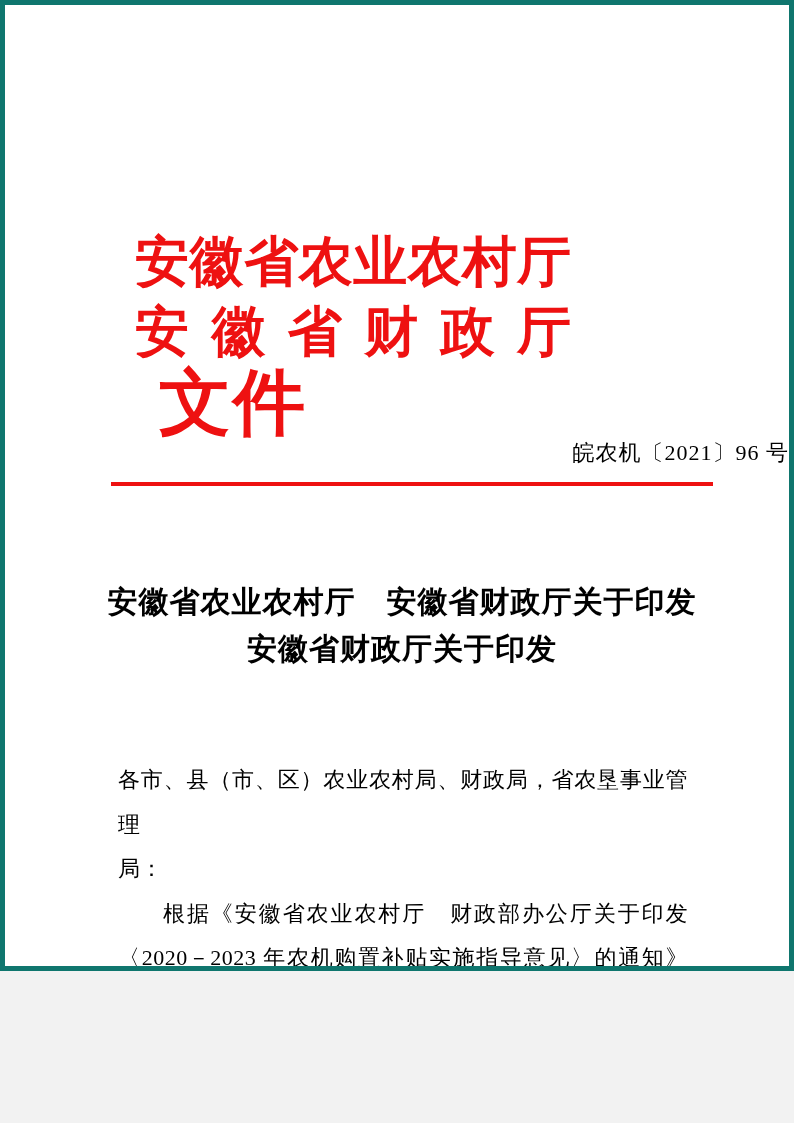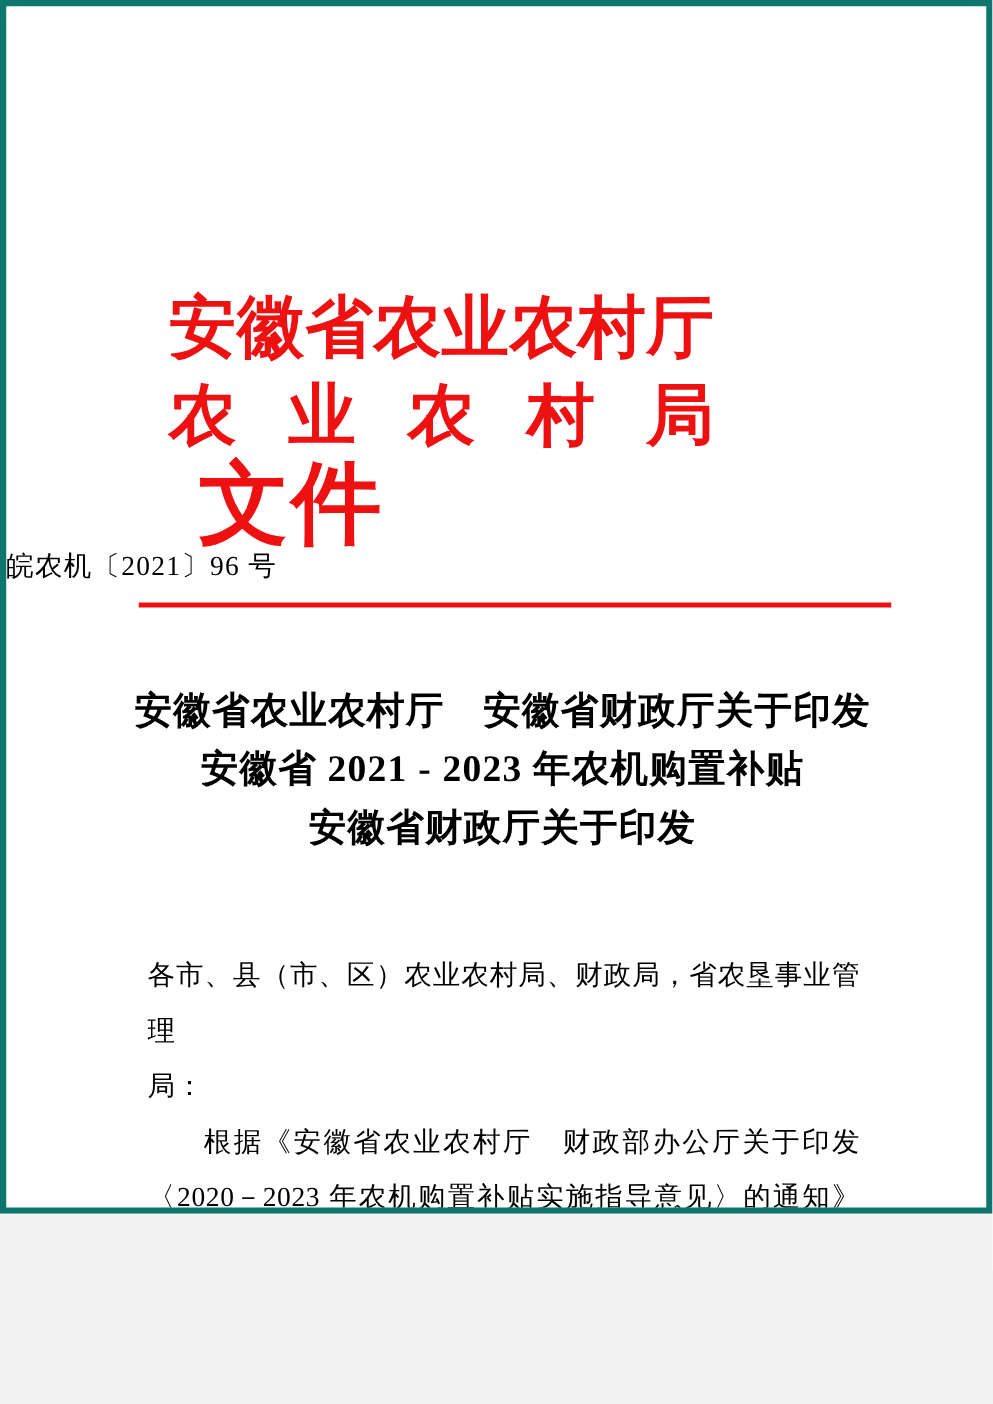--- a/index.html
+++ b/index.html
@@ -51,43 +51,43 @@
     letter-spacing: 2px;
     white-space: nowrap;
   }
 
   
   .doc-number {
     position: absolute;
     top: 433px;
     left: 0;
     width: 100%;
-    text-align: left;
+    text-align: right;
     font-size: 22px;
     letter-spacing: 1px;
   }
 
   
   .red-line {
     position: absolute;
     top: 477px;
     left: 106px;
     width: 602px;
     height: 4px;
     background: #ee1111;
   }
 
   
   .title-block {
     position: absolute;
-    top: 540px;
+    top: 576px;
     left: 97px;
     width: 600px;
     text-align: center;
-    font-family: Liberation Serif, serif;
+    font-family: Liberation Mono, monospace;
     font-weight: bold;
     font-size: 30px;
     line-height: 47px;
     letter-spacing: 1px;
   }
 
   
   .body-block {
     position: absolute;
     top: 753px;
@@ -122,31 +122,30 @@
   }
 </style>
 </head>
 <body>
 
 <div class="page">
 
   <div class="letterhead">
     <div class="agency-block">
       <div class="agency-line">安徽省农业农村厅</div>
-      <div class="agency-line">农业农村局</div>
+      <div class="agency-line">安徽省财政厅</div>
     </div><div class="doc-type">文件</div>
   </div>
 
   <div class="doc-number">皖农机〔2021〕96 号</div>
 
   <div class="red-line"></div>
 
   <div class="title-block">
     <div>安徽省农业农村厅　安徽省财政厅关于印发</div>
-    <div>安徽省 2021 - 2023 年农机购置补贴</div>
     <div>安徽省财政厅关于印发</div>
   </div>
 
   <div class="body-block">
     <div class="body-line fill">各市、县（市、区）农业农村局、财政局，省农垦事业管理</div>
     <div class="body-line">局：</div>
     <div class="body-line fill indent">根据《安徽省农业农村厅　财政部办公厅关于印发</div>
     <div class="body-line fill">〈2020－2023 年农机购置补贴实施指导意见〉的通知》（农办</div>
     <div class="body-line fill">计财〔2021〕7 号）要求，结合我省实际，省农业农村厅、省</div>
     <div class="body-line fill">财政厅制定了《安徽省 2021－2023 年农机购置补贴实施指导</div>

